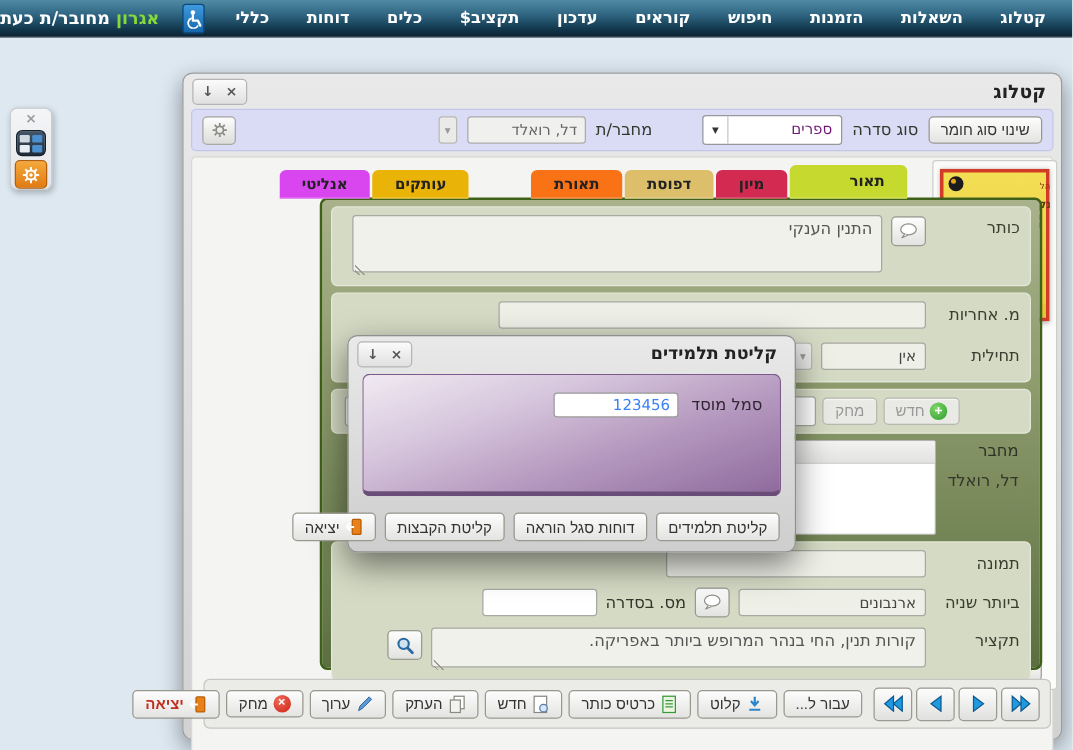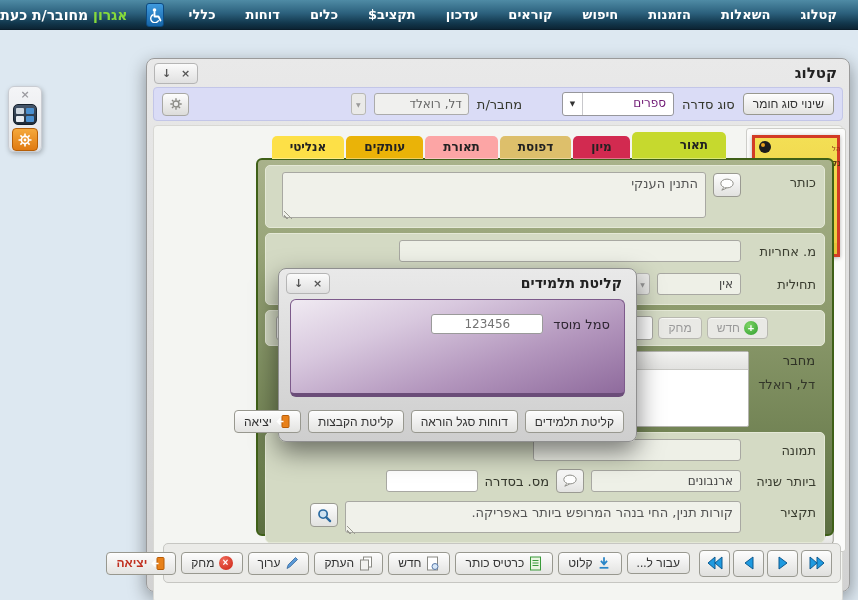--- a/index.html
+++ b/index.html
@@ -121,22 +121,22 @@
   
   .modal { position:absolute; left:278px; top:268px; width:359px; height:174px;
     background:linear-gradient(180deg,#e9e9e9,#cecece); border:1px solid #8f8f8f; border-radius:8px;
     box-shadow:0 10px 26px rgba(0,0,0,.5); z-index:10; }
   .modal .win-title { right:14px; top:6px; font-size:14px; }
   .purple-panel { position:absolute; top:30px; left:11px; right:11px; height:98px; border-radius:6px;
     border:1px solid #7d5a8b; border-bottom:4px solid #6b4d79;
     background:linear-gradient(160deg,#f0eaf2 0%,#d8c8de 30%,#b396bd 65%,#8f6b9d 100%); }
   .purple-row { display:flex; align-items:center; gap:10px; padding:14px 14px 0; }
   .modal-footer { position:absolute; bottom:8px; right:12px; left:12px; display:flex; gap:7px; }
-  .m-input { width:112px; height:20px; background:#fff; border:1px solid #9a9a9a; border-radius:3px;
-    font-size:12px; color:#737373; text-align:center; padding:1px 6px; font-family:inherit; direction:ltr; }
+  .m-input { width:100px; height:20px; background:#fff; border:1px solid #9a9a9a; border-radius:3px;
+    font-size:12px; color:#3b82f6; text-align:right; padding:1px 6px; font-family:inherit; direction:ltr; }
   .exit-door { width:15px; height:15px; position:relative; }
 
   svg { display:block; }
 </style>
 </head>
 <body>
 
 <div class="topbar">
   <div class="menu">
     <span class="menu-item">קטלוג</span>
@@ -253,23 +253,23 @@
           <path d="M28,112 h34" stroke="#7a1c14" stroke-width="2"></path>
         </svg>
       </div>
       <button class="btn edit-img-btn">עריכת תמונה</button>
     </div>
 
     <div class="tabs">
       <span class="tab active" style="background: rgb(198, 217, 46); padding-left: 48px;">תאור</span>
       <span class="tab" style="background: rgb(210, 42, 80);">מיון</span>
       <span class="tab" style="background: rgb(221, 191, 107);">דפוסת</span>
-      <span class="tab" style="background: #fca5a5;">תאורת</span>
+      <span class="tab" style="background: #f97316; margin-left: 48px;">תאורת</span>
       <span class="tab" style="background: #eab308;">עותקים</span>
-      <span class="tab" style="background: #fde047;">אנליטי</span>
+      <span class="tab" style="background: #d946ef;">אנליטי</span>
     </div>
 
     <div class="green-form">
 
       <div class="panel frow" style="align-items:flex-start;">
         <span class="flabel" style="padding-top:3px;">כותר</span>
         <span class="icon-btn" style="margin-top:1px;">
           <span>
             <svg width="16" height="14" viewBox="0 0 16 14">
               <ellipse cx="8" cy="5.5" rx="6.2" ry="4.4" fill="#fff" stroke="#8f8f89"></ellipse>

